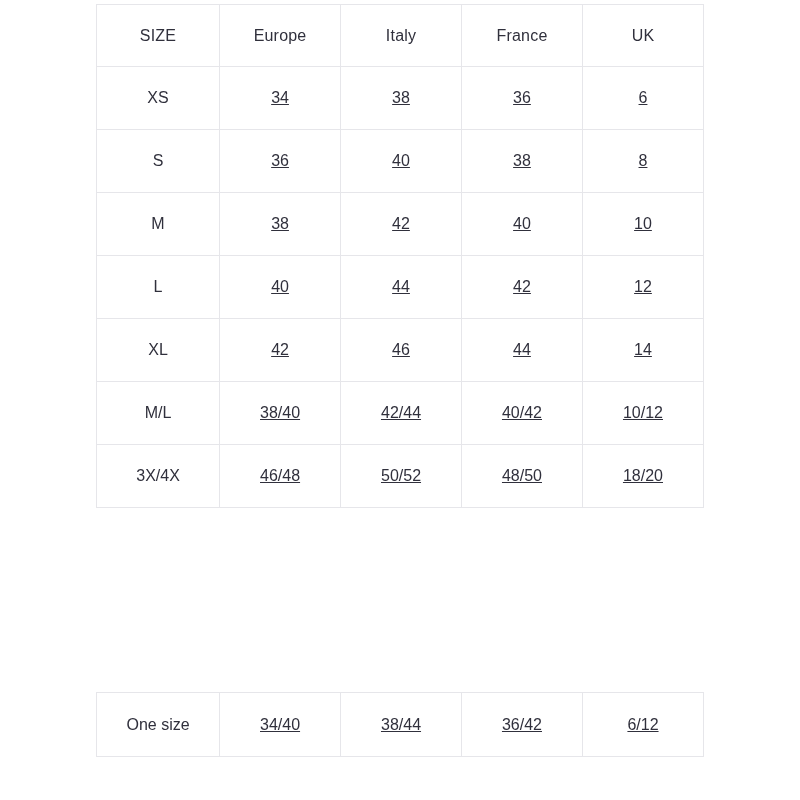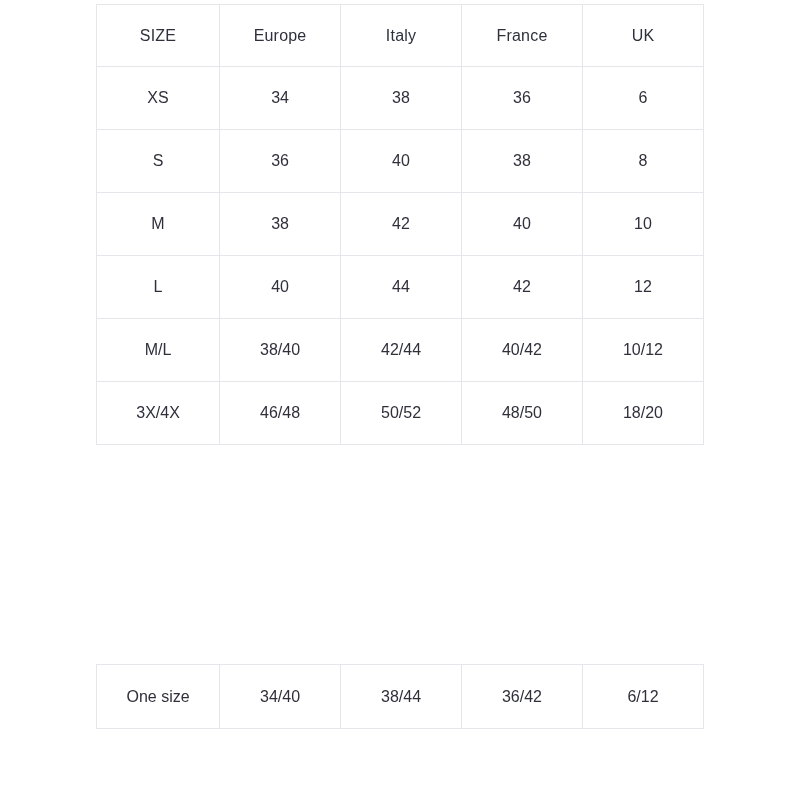--- a/index.html
+++ b/index.html
@@ -19,21 +19,21 @@
     width: 800px;
     height: 800px;
     box-sizing: border-box;
   }
   .table-wrap {
     position: absolute;
     left: 96px;
     width: 608px;
   }
   .table-wrap.primary { top: 4px; }
-  .table-wrap.secondary { top: 664px; }
+  .table-wrap.secondary { top: 692px; }
 
   table.size-table {
     border-collapse: collapse;
     width: 608px;
     table-layout: fixed;
   }
   table.size-table td,
   table.size-table th {
     border: 1px solid #e6e6ea;
     text-align: center;
@@ -60,20 +60,21 @@
   }
   .rowlabel {
     font-weight: bold;
     font-size: 16px;
     color: #24242e;
   }
   .val {
     font-weight: 400;
     font-size: 16px;
     color: #33333d;
+    text-decoration: underline;
   }
 </style>
 </head>
 <body>
 
 <div class="page">
 
   <div class="table-wrap primary">
     <table class="size-table">
       <colgroup>
@@ -115,20 +116,27 @@
           <td class="val">10</td>
         </tr>
         <tr>
           <td class="rowlabel">L</td>
           <td class="val">40</td>
           <td class="val">44</td>
           <td class="val">42</td>
           <td class="val">12</td>
         </tr>
         <tr>
+          <td class="rowlabel">XL</td>
+          <td class="val">42</td>
+          <td class="val">46</td>
+          <td class="val">44</td>
+          <td class="val">14</td>
+        </tr>
+        <tr>
           <td class="rowlabel">M/L</td>
           <td class="val">38/40</td>
           <td class="val">42/44</td>
           <td class="val">40/42</td>
           <td class="val">10/12</td>
         </tr>
         <tr>
           <td class="rowlabel">3X/4X</td>
           <td class="val">46/48</td>
           <td class="val">50/52</td>

